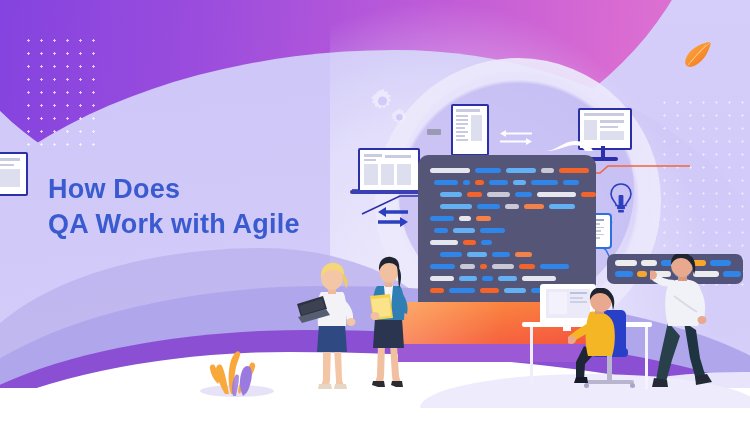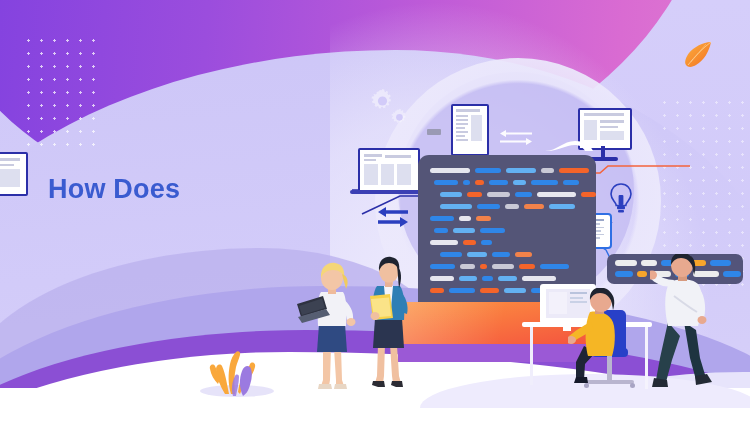--- a/index.html
+++ b/index.html
@@ -203,20 +203,21 @@
         <path d="M13 46c-4-4-7-9-8-15-1-4 3-6 5-3 2 4 3 9 5 13z"></path>
         <path d="M43 42c3-4 6-8 7-13 1-4-3-6-5-3-2 4-3 9-4 13z"></path>
       </g>
       <path d="M38 58c-4-8-4-17-1-25 2-5 7-7 9-2 2 6 0 13-2 19-1 3-3 6-6 8z" fill="#9b7ae0"></path>
       <path d="M28 58c-2-7-1-14 2-20 1-2 4-2 4 1 0 6-2 13-3 19z" fill="#9b7ae0" opacity=".85"></path>
     </svg>
   </div>
 
   <div class="abs" id="title">
     <div>How Does</div>
+    <div>QA Work with Agile</div>
   </div>
 
   <svg class="abs" style="left:0;top:0;width:750px;height:446px;" viewBox="0 0 750 446">
     <g stroke="#2b2fa8" stroke-width="1.6" fill="none">
       <path d="M468 152 L468 166 L498 186"></path>
       <path d="M388 190 L352 190"></path>
       <path d="M418 196 L400 196 L362 214"></path>
       <path d="M600 246 L600 232 L612 222"></path>
     </g>
     <g stroke="#f4643c" stroke-width="1.6" fill="none">

